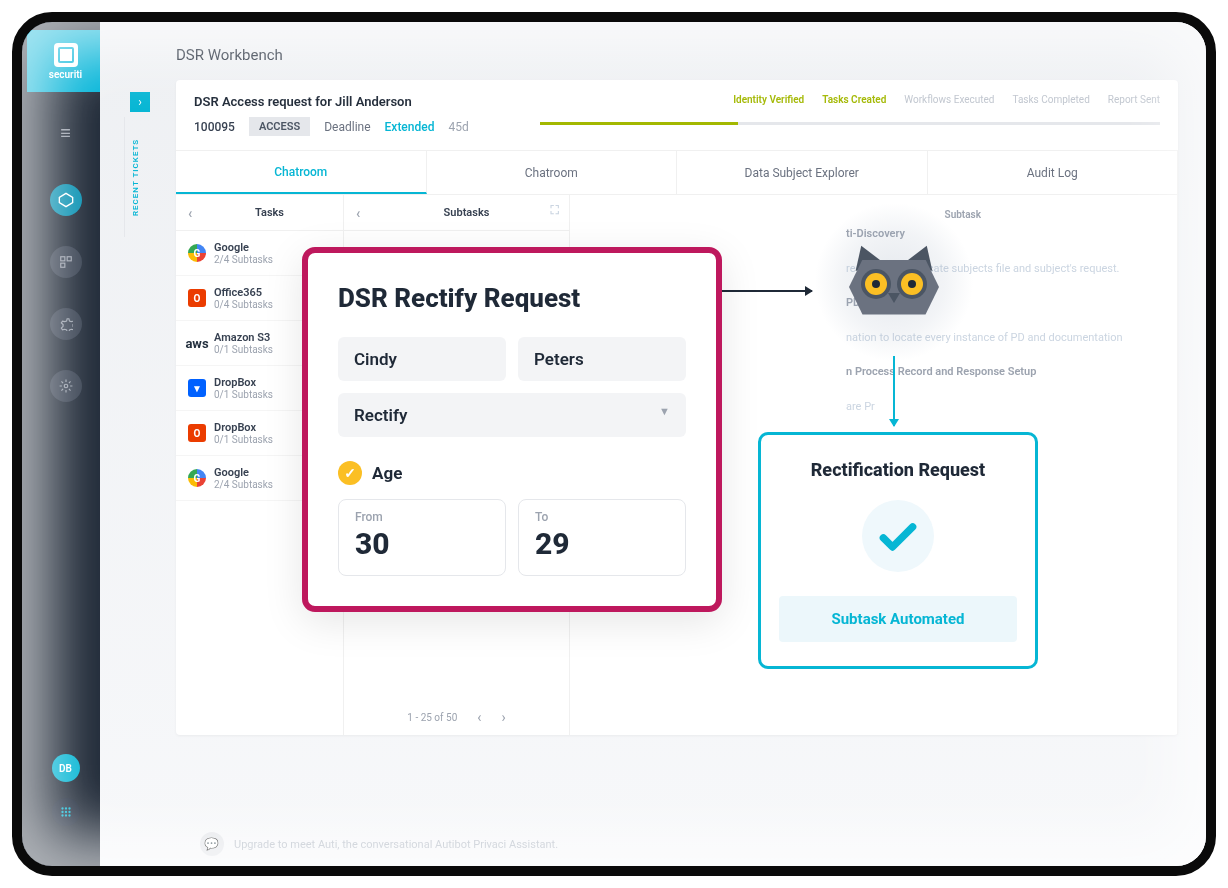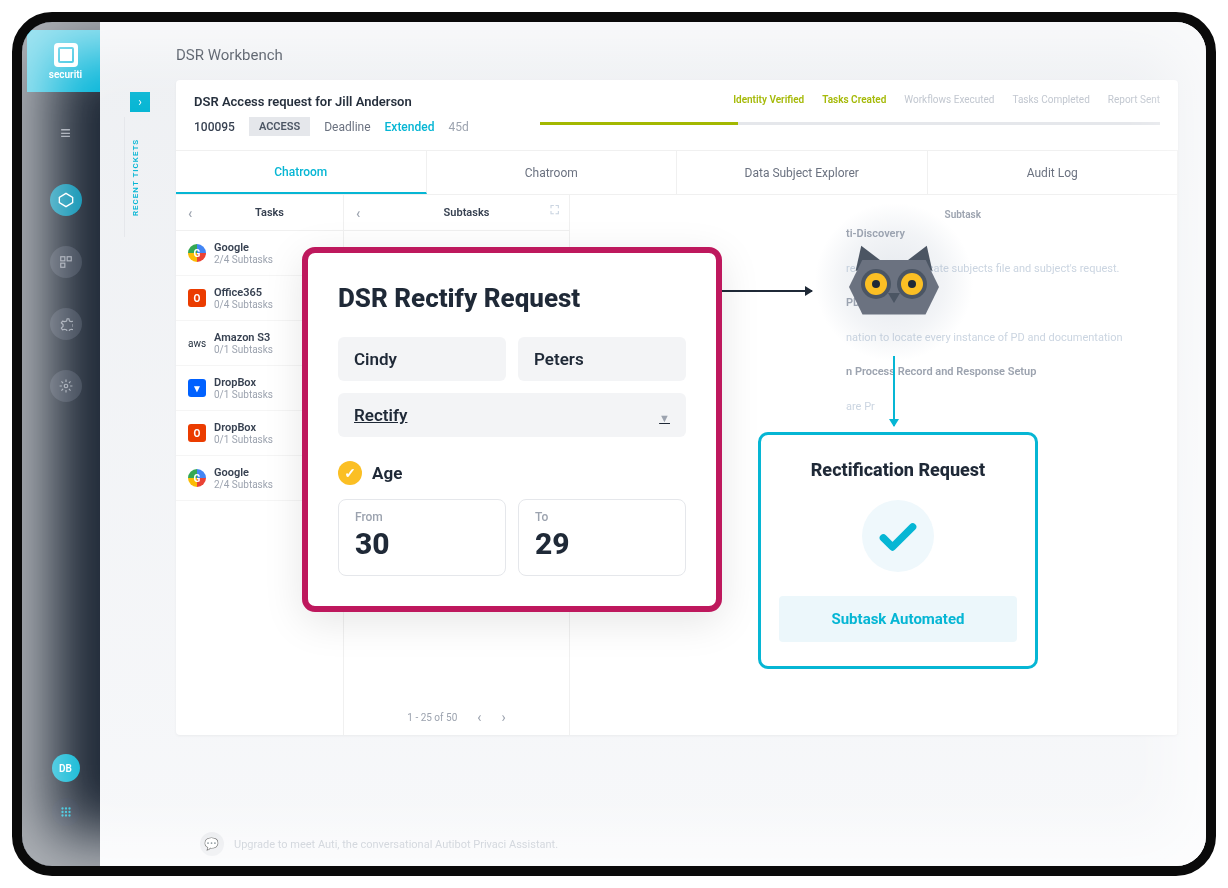--- a/index.html
+++ b/index.html
@@ -85,21 +85,21 @@
 .owl-eye-p { width: 8px; height: 8px; border-radius: 50%; background: #1f2937; }
 .owl-beak { position: absolute; left: 50%; top: 48px; transform: translateX(-50%); width: 0; height: 0; border-left: 6px solid transparent; border-right: 6px solid transparent; border-top: 10px solid #4b5563; }
 
 .owl-arrow { position: absolute; top: 334px; left: 871px; width: 2px; height: 70px; background: #06b6d4; }
 .owl-arrow::after { content: ''; position: absolute; bottom: -1px; left: -4px; border-top: 8px solid #06b6d4; border-left: 5px solid transparent; border-right: 5px solid transparent; }
 
 .modal { position: absolute; top: 225px; left: 280px; width: 420px; background: #fff; border: 6px solid #be185d; border-radius: 13px; padding: 30px; box-shadow: 0 10px 40px rgba(0,0,0,0.1); }
 .modal-title { font-size: 26px; font-weight: 800; color: #1f2937; margin-bottom: 24px; }
 .name-row { display: flex; gap: 12px; margin-bottom: 12px; }
 .name-field { flex: 1; background: #f3f4f6; border-radius: 6px; padding: 12px 16px; font-size: 17px; font-weight: 600; color: #1f2937; }
-.select-field { background: #f3f4f6; border-radius: 6px; padding: 12px 16px; font-size: 17px; font-weight: 600; color: #1f2937; display: flex; justify-content: space-between; align-items: flex-end; cursor: pointer; margin-bottom: 24px; text-decoration: underline; }
+.select-field { background: #f3f4f6; border-radius: 6px; padding: 12px 16px; font-size: 17px; font-weight: 600; color: #1f2937; display: flex; justify-content: space-between; align-items: flex-start; cursor: pointer; margin-bottom: 24px; }
 .caret { color: #9ca3af; font-size: 11px; }
 .attr-row { display: flex; align-items: center; gap: 10px; margin-bottom: 14px; }
 .check-circle { width: 24px; height: 24px; border-radius: 50%; background: #fbbf24; display: flex; align-items: center; justify-content: center; color: #fff; font-size: 14px; font-weight: 700; }
 .attr-label { font-size: 17px; font-weight: 700; color: #1f2937; }
 .range-row { display: flex; gap: 12px; }
 .range-box { flex: 1; border: 1px solid #e5e7eb; border-radius: 8px; padding: 10px 16px 14px; }
 .range-label { font-size: 12px; color: #9ca3af; font-weight: 500; margin-bottom: 2px; }
 .range-val { font-size: 30px; font-weight: 800; color: #1f2937; }
 
 .rect-card { position: absolute; top: 410px; left: 736px; width: 280px; background: #fff; border: 3px solid #06b6d4; border-radius: 10px; padding: 24px 18px; text-align: center; }
@@ -220,21 +220,21 @@
                 </div>
               </div>
               <div class="task-item">
                 <div class="task-icon" style="background: rgb(235, 60, 0);">O</div>
                 <div class="task-text">
                   <div class="task-name">Office365</div>
                   <div class="task-sub">0/4 Subtasks</div>
                 </div>
               </div>
               <div class="task-item">
-                <div class="task-icon" style="background: rgb(255, 255, 255); color: rgb(35, 47, 62); font-size: 10px; font-weight: 400; text-align: right;">aws</div>
+                <div class="task-icon" style="background: rgb(255, 255, 255); color: rgb(35, 47, 62); font-size: 13px; font-weight: 700; text-align: right;">aws</div>
                 <div class="task-text">
                   <div class="task-name">Amazon S3</div>
                   <div class="task-sub">0/1 Subtasks</div>
                 </div>
               </div>
               <div class="task-item">
                 <div class="task-icon" style="background: rgb(0, 97, 255);">▼</div>
                 <div class="task-text">
                   <div class="task-name">DropBox</div>
                   <div class="task-sub">0/1 Subtasks</div>

